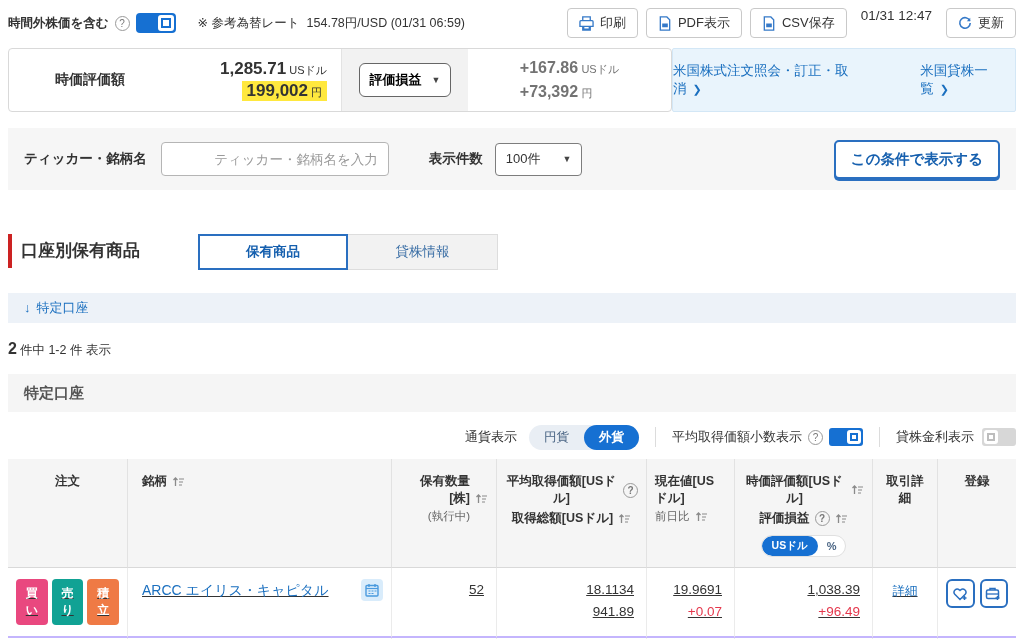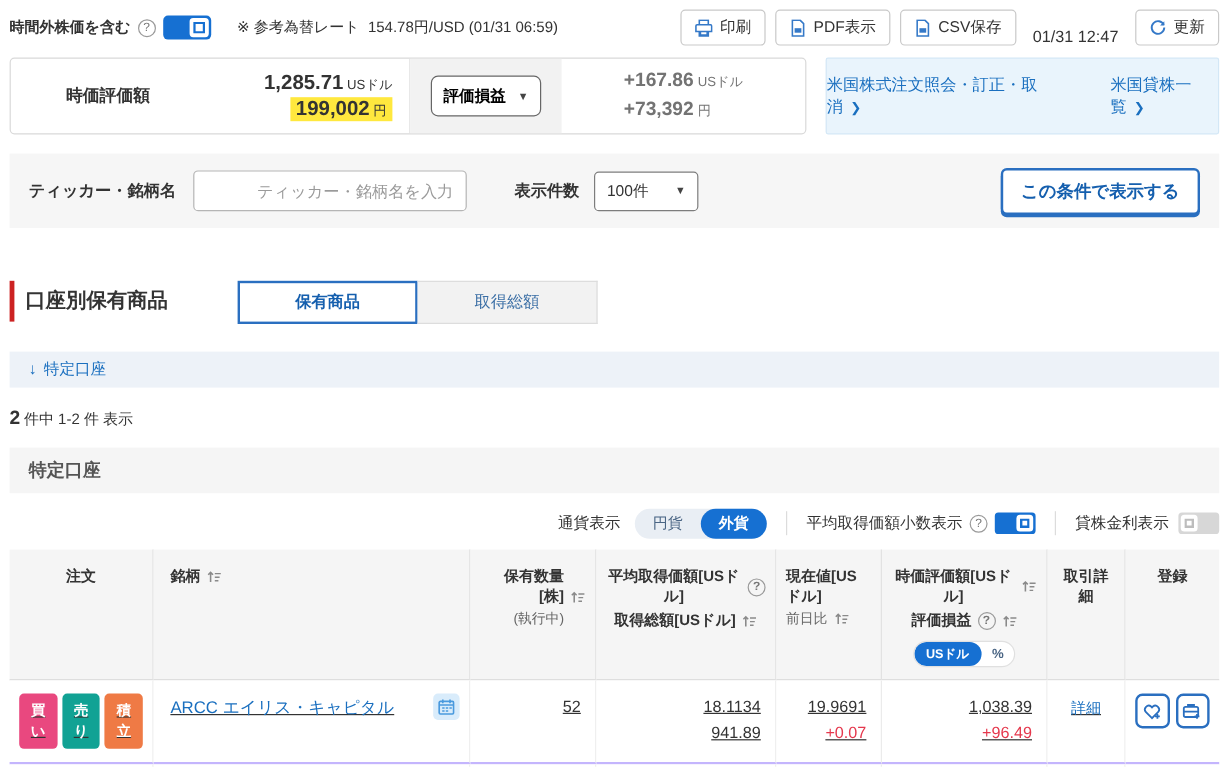--- a/index.html
+++ b/index.html
@@ -12,21 +12,21 @@
   .help { display:inline-flex; width:15px; height:15px; border:1px solid #9a9a9a; border-radius:50%;
     color:#777; font-size:10px; align-items:center; justify-content:center; margin:0 6px; flex:none; }
   .toggle { width:40px; height:20px; background:#1670d2; border-radius:4px; position:relative; cursor:pointer; flex:none; }
   .toggle .knob { position:absolute; top:2px; right:2px; width:16px; height:16px; background:#fff;
     border-radius:3px; border:3px solid #fff; box-shadow:inset 0 0 0 2px #1670d2; }
   .toggle.off { background:#d7d7d7; }
   .toggle.off .knob { right:auto; left:2px; box-shadow:inset 0 0 0 2px #bdbdbd; }
   .toggle.small { width:34px; height:18px; border-radius:3px; }
   .toggle.small .knob { width:14px; height:14px; }
   .fxnote { margin-left:22px; font-size:12.5px; color:#333; }
-  .top-right { margin-left:auto; display:flex; align-items:flex-end; gap:8px; }
+  .top-right { margin-left:auto; display:flex; align-items:flex-start; gap:8px; }
   .tbtn { display:inline-flex; align-items:center; gap:6px; background:#fff; border:1px solid #c9c9c9;
     border-radius:4px; padding:5px 11px; font-size:13px; color:#333; cursor:pointer; }
   .tbtn svg { flex:none; }
   .stamp { font-size:13.5px; margin:0 6px; }
 
   
   .valrow { margin:10px 8px 0; display:flex; align-items:stretch; height:64px; }
   .valbox { width:664px; border:1px solid #d9d9d9; border-radius:4px; display:flex; align-items:stretch; background:#fff; }
   .valbox .cell-label { width:150px; display:flex; align-items:center; padding-left:46px;
     font-weight:bold; font-size:14px; }
@@ -36,21 +36,21 @@
   .unit { font-size:11px; color:#333; margin-left:3px; }
   .jpy-line { margin-top:2px; background:#ffe83e; padding:0 5px; font-size:12px; }
   .jpy-line b { font-size:17px; }
   .cell-dd { width:126px; background:#f2f2f2; display:flex; align-items:center; justify-content:center; }
   .ddbtn { background:#fff; border:1px solid #666; border-radius:6px; padding:7px 10px; font-size:13px;
     font-weight:bold; display:flex; align-items:center; gap:10px; cursor:pointer; }
   .caret { font-size:9px; color:#444; }
   .cell-red { flex:1; display:flex; flex-direction:column; justify-content:center; align-items:center; }
   .redval { color:#737373; font-size:12px; line-height:1.5; }
   .redval b { font-size:16px; }
-  .links-panel { flex:1; margin-left:16px; background:#e9f4fc; border:1px solid #d3e7f6; border-radius:2px;
+  .links-panel { flex:1; background:#e9f4fc; border:1px solid #d3e7f6; border-radius:2px;
     display:flex; align-items:center; gap:46px; }
   .plink { color:#1a6fbf; font-size:13.5px; text-decoration:none; cursor:pointer; }
   .chev { color:#1a6fbf; font-size:11px; margin-left:6px; }
 
   
   .filterband { margin:16px 8px 0; background:#f6f6f6; height:62px; display:flex; align-items:center; padding:0 16px; }
   .filterband .flabel { font-weight:bold; font-size:13.5px; }
   .ticker-input { margin-left:14px; width:228px; height:34px; border:1px solid #b5b5b5; border-radius:4px;
     padding:0 10px; font-size:13.5px; font-family:inherit; color:#333; background:#fff;text-align:right; }
   .ticker-input::placeholder { color:#9a9a9a; }
@@ -200,21 +200,21 @@
     <span>100件</span>
     <span class="caret">▼</span>
   </div>
   <button class="apply-btn">この条件で表示する</button>
 </div>
 
 <div class="sectionrow">
   <div class="sec-title">口座別保有商品</div>
   <div class="tabs">
     <div class="tab active">保有商品</div>
-    <div class="tab inactive">取得総額</div>
+    <div class="tab inactive">貸株情報</div>
   </div>
 </div>
 
 <div class="jumpbar">
   <a class="jumplink"><span class="arr">↓</span><span>特定口座</span></a>
 </div>
 
 <div class="countline">
   <b>2</b><span>件中 1-2 件 表示</span>
 </div>

